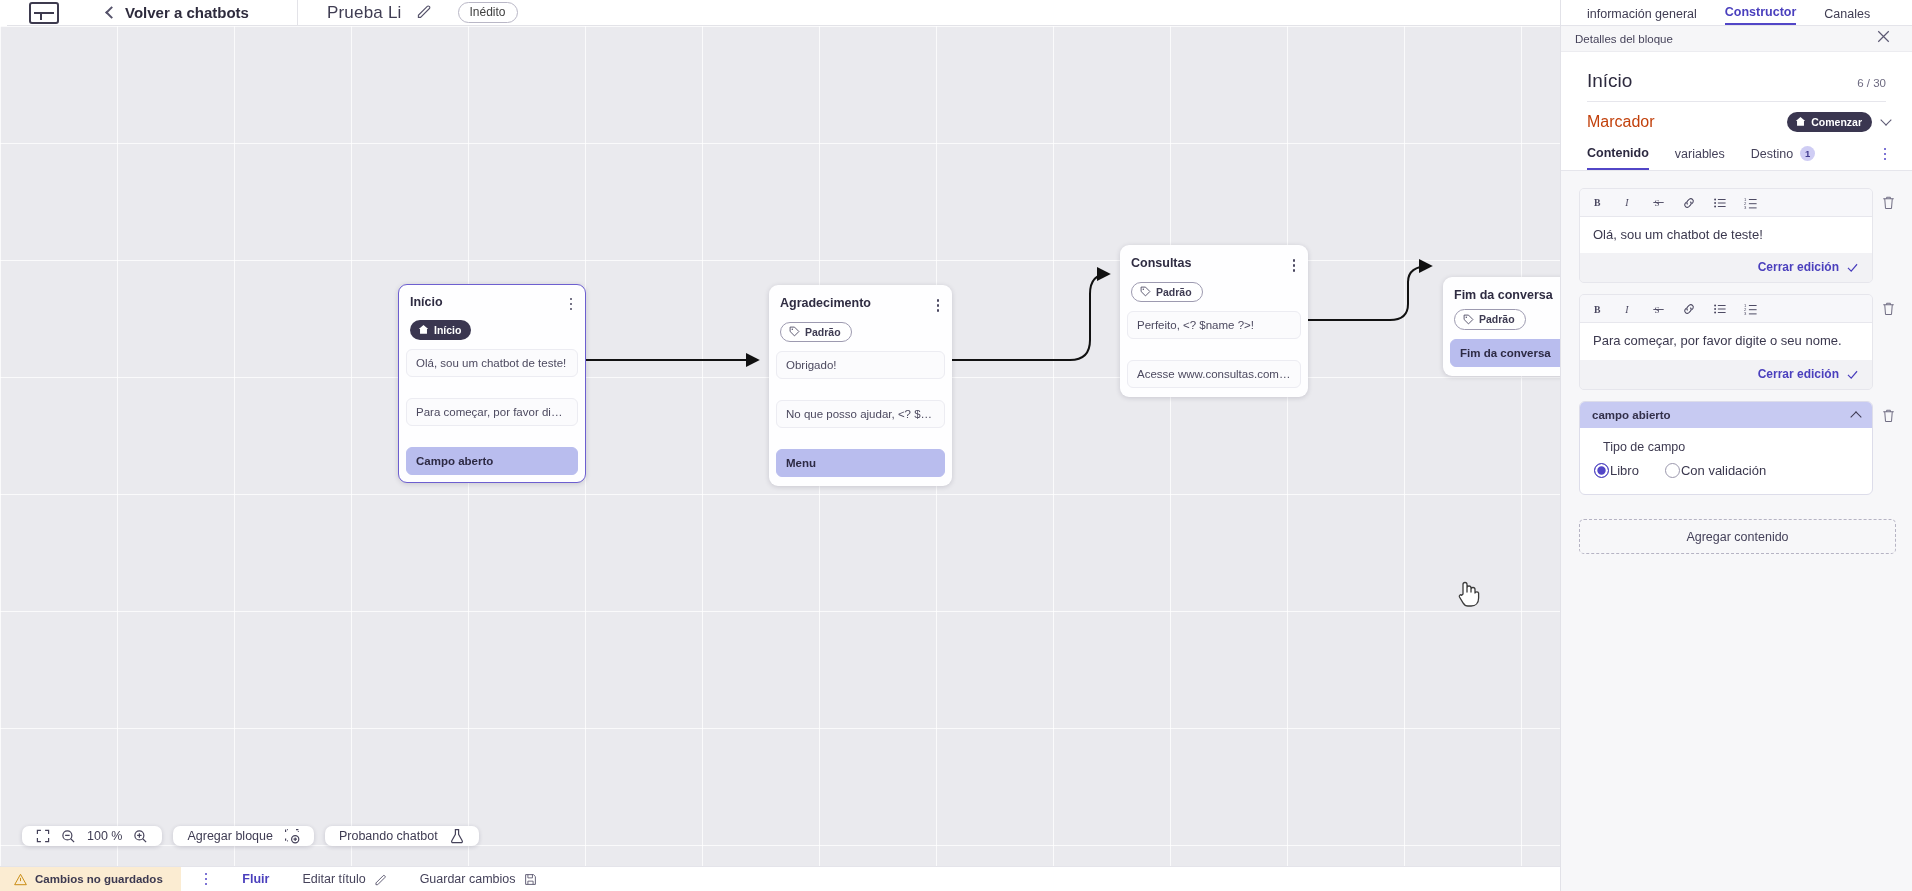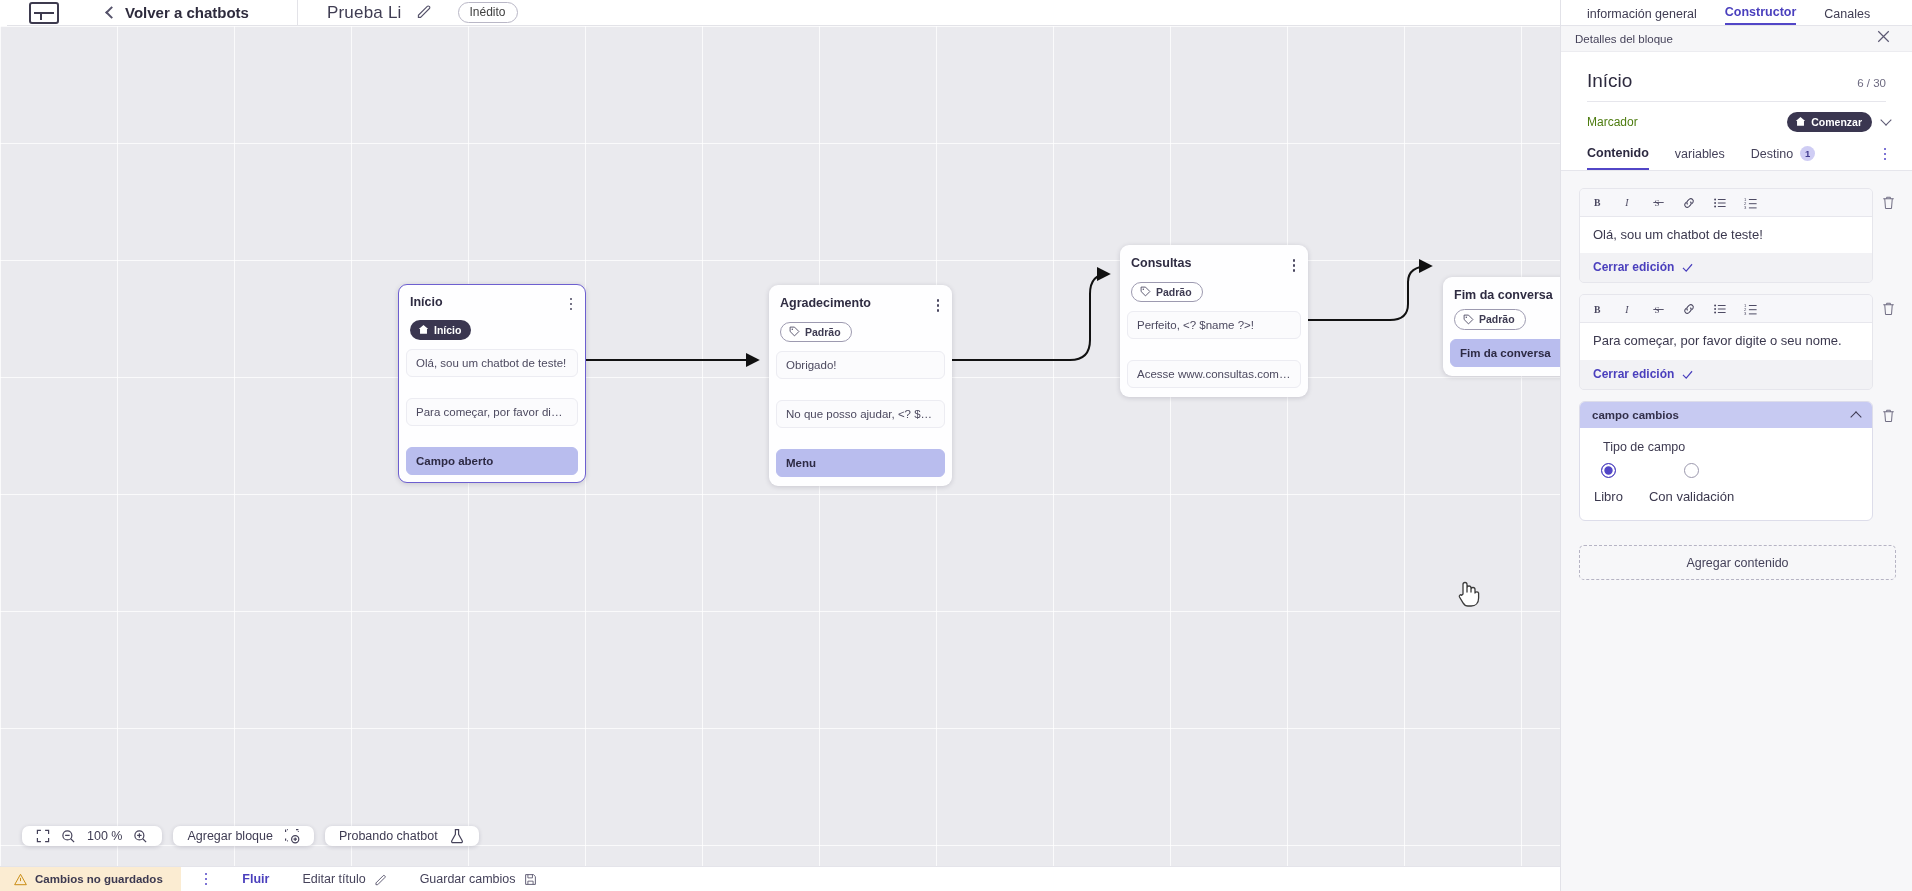--- a/index.html
+++ b/index.html
@@ -157,21 +157,21 @@
     display: flex; align-items: baseline; justify-content: space-between;
     padding: 18px 26px 9px 26px;
   }
   .panel-title { font-size: 19px; color: #2d2a3e; }
   .panel-count { font-size: 11.5px; color: #6d6a80; }
   .panel-rule { height: 1px; background: #e6e6ec; margin: 0 26px; }
   .marker-row {
     display: flex; align-items: center; justify-content: space-between;
     padding: 10px 22px 10px 26px;
   }
-  .marker-lbl { font-size: 12px; color: #4d7c0f; }
+  .marker-lbl { font-size: 16px; color: #c2410c; }
   .marker-right { display: flex; align-items: center; gap: 10px; }
   .chev-down {
     width: 8px; height: 8px; border-right: 1.6px solid #5b5872; border-bottom: 1.6px solid #5b5872;
     transform: rotate(45deg); margin-top: -4px; cursor: pointer;
   }
   .panel-tabs2 {
     display: flex; align-items: center; gap: 26px; padding: 4px 26px 0 26px;
     border-bottom: 1px solid #e6e6ec; position: relative;
   }
   .p2tab {
@@ -196,42 +196,42 @@
   .editor-toolbar {
     display: flex; align-items: center; gap: 17px; padding: 7px 12px 6px 12px;
     border-bottom: 1px solid #e7e7ed; background: #f7f7fa;
   }
   .et-btn { cursor: pointer; display: inline-flex; color: #5a5770; }
   .editor-text {
     background: #fff; padding: 9px 13px; font-size: 13px; color: #3b384e;
     line-height: 1.45; min-height: 22px;
   }
   .editor-foot {
-    display: flex; justify-content: flex-start; align-items: center; gap: 7px;
+    display: flex; justify-content: flex-end; align-items: center; gap: 7px;
     padding: 7px 13px 8px; background: #f2f2f5;
   }
   .close-edit { color: #4a3fbd; font-size: 12px; font-weight: bold; cursor: pointer; }
   .trash { padding-top: 7px; cursor: pointer; }
 
   .field-block {
     flex: 1; border-radius: 6px; overflow: hidden; border: 1px solid #ddddea;
     background: #fff;
   }
   .field-head {
     background: #c7caf2; display: flex; align-items: center; justify-content: space-between;
     padding: 7px 12px; font-size: 11.5px; font-weight: bold; color: #33304a;
   }
   .chev-up {
     width: 8px; height: 8px; border-left: 1.6px solid #3c3952; border-top: 1.6px solid #3c3952;
     transform: rotate(45deg); margin-top: 3px; cursor: pointer;
   }
   .field-body { padding: 12px 14px 16px; }
   .field-sub { font-size: 12.5px; color: #3d3a50; margin-left: 9px; }
   .radio-row { display: flex; align-items: center; gap: 26px; margin-top: 9px; }
-  .radio { display: flex; align-items: center; gap: 11px; cursor: pointer; flex-direction: column; }
+  .radio { display: flex; align-items: center; gap: 1px; cursor: pointer; }
   .rdot {
     width: 15px; height: 15px; border-radius: 50%; border: 1.6px solid #9b98ad; background: #fff;
   }
   .rdot.on { border: 1.6px solid #4a3fbd; background: #5246c7; box-shadow: inset 0 0 0 2.3px #fff; }
   .rlbl { font-size: 13px; color: #3b384e; }
   .field-help { margin-top: 13px; font-size: 11.5px; color: #8b8899; line-height: 1.5; }
 
   .add-content {
     margin-top: 24px; height: 35px; border: 1.6px dashed #b6b4c4; border-radius: 5px;
     display: flex; align-items: center; justify-content: center;
@@ -603,21 +603,21 @@
         <span class="trash">
           <svg width="15" height="15" viewBox="0 0 20 20">
               <path d="M3 5h14M7.5 5V3h5v2M5 5l1 13h8l1-13" fill="none" stroke="#6c6980" stroke-width="1.3"></path>
             </svg>
         </span>
       </div>
 
       <div class="block-wrap">
         <div class="field-block">
           <div class="field-head">
-            <span>campo cambios</span>
+            <span>campo abierto</span>
             <span class="chev-up"></span>
           </div>
           <div class="field-body">
             <div class="field-sub">Tipo de campo</div>
             <div class="radio-row">
               <label class="radio">
                 <span class="rdot on"></span>
                 <span class="rlbl">Libro</span>
               </label>
               <label class="radio">

